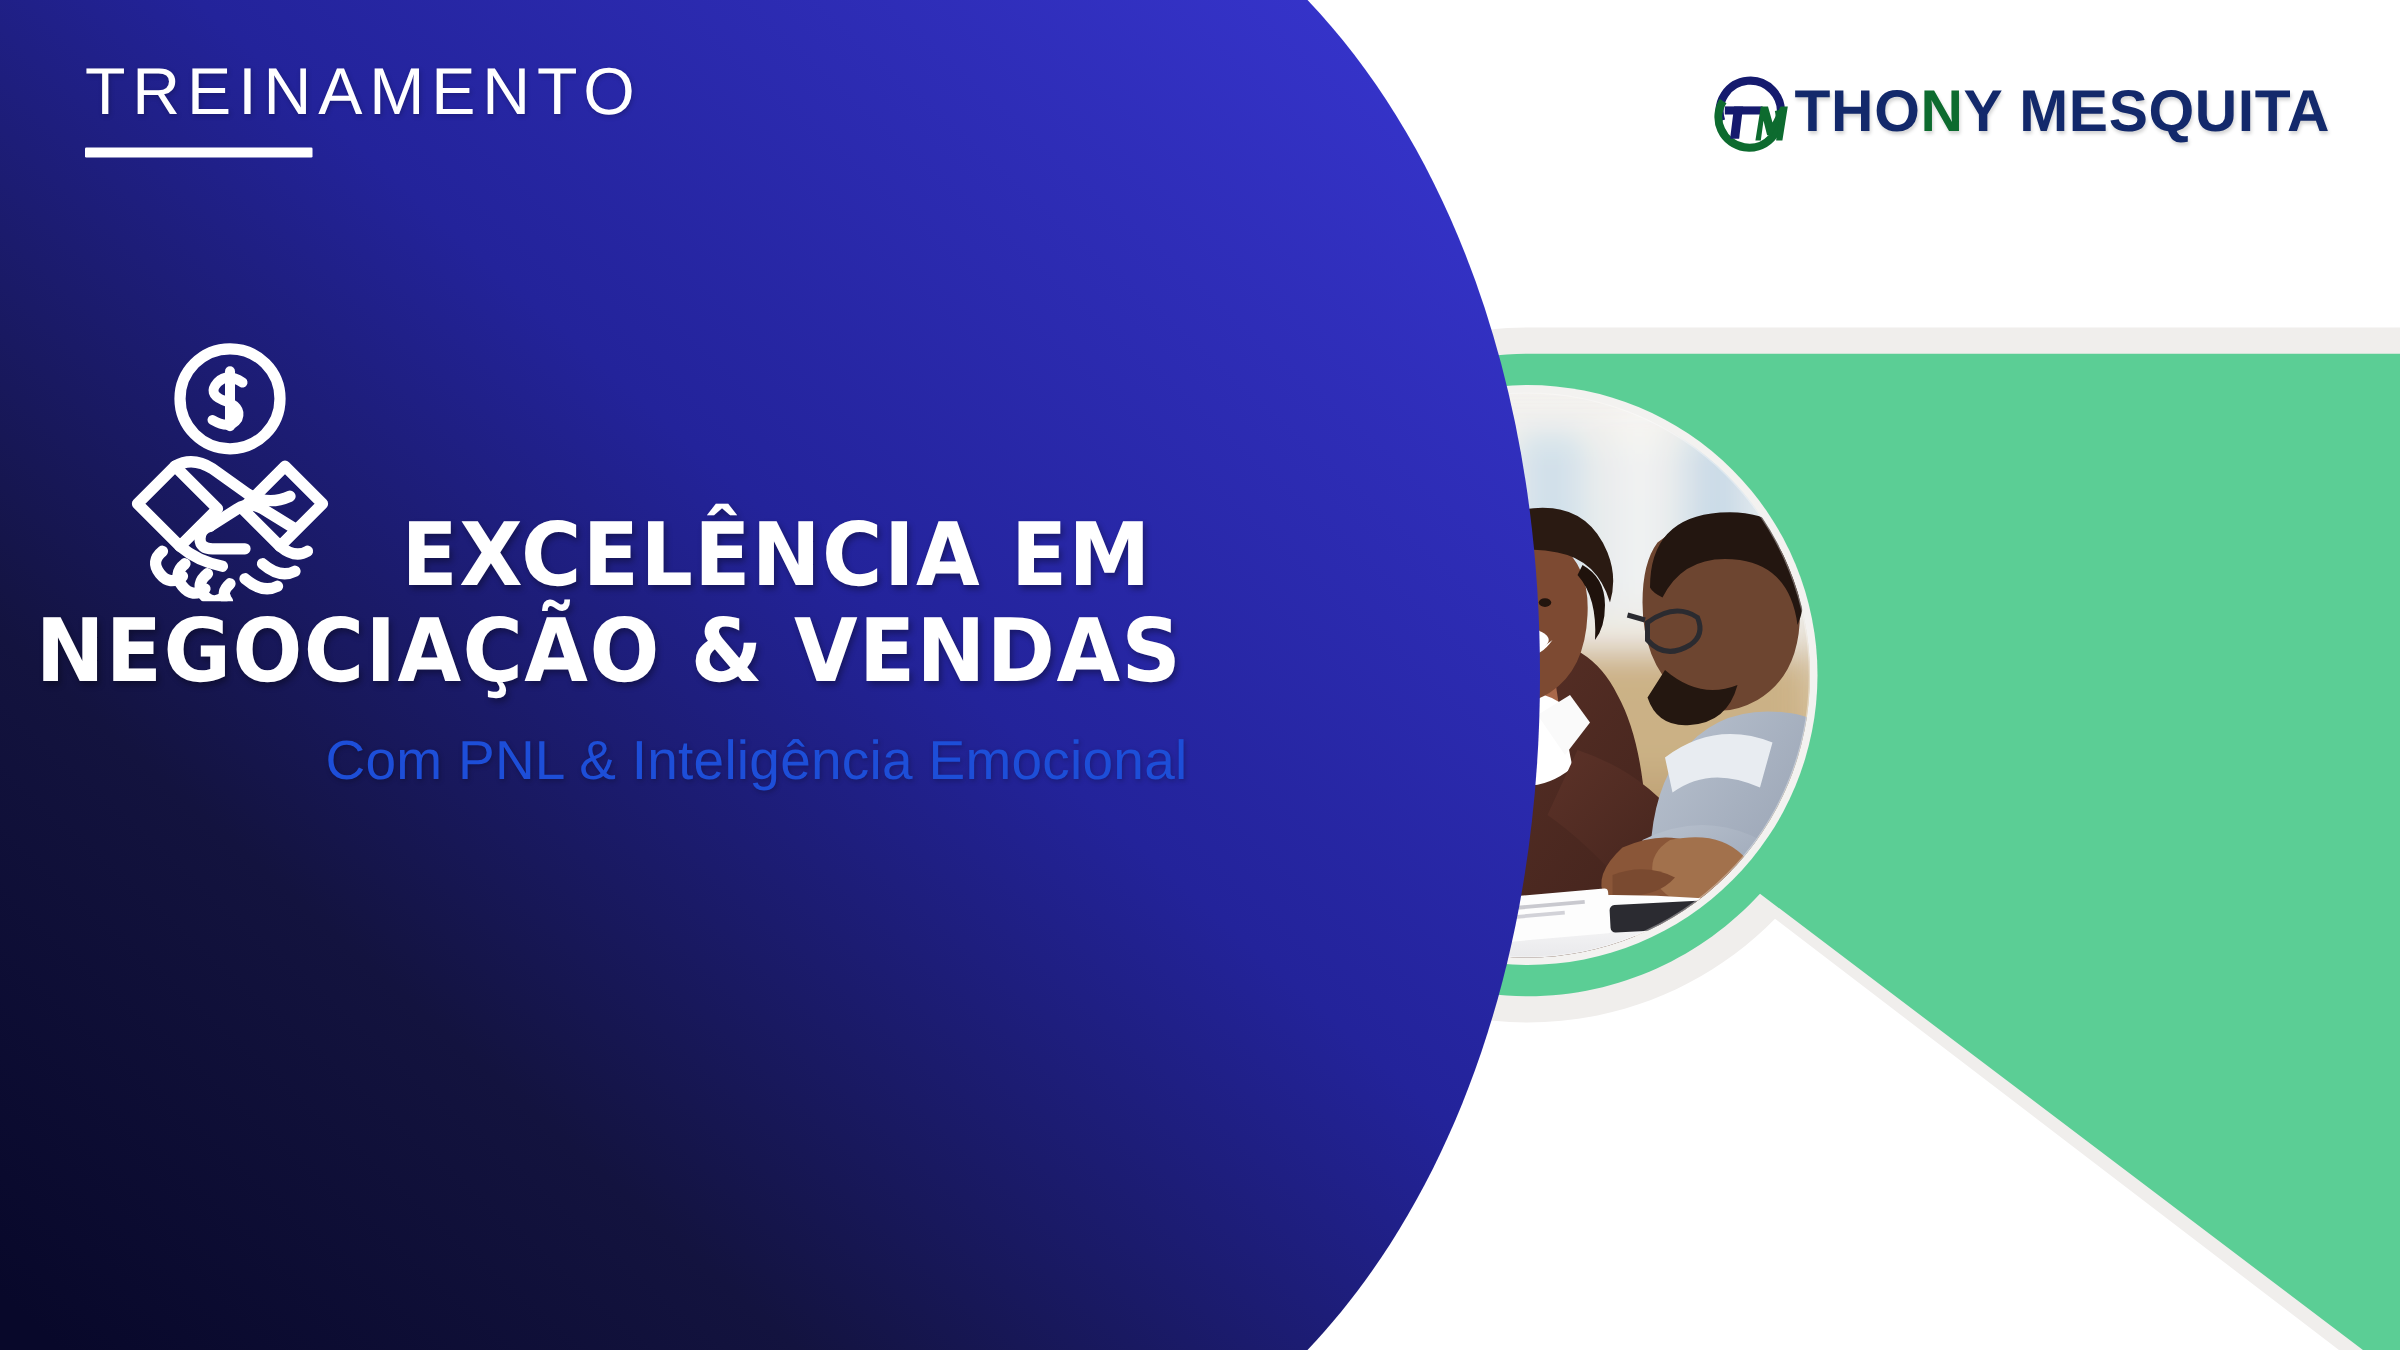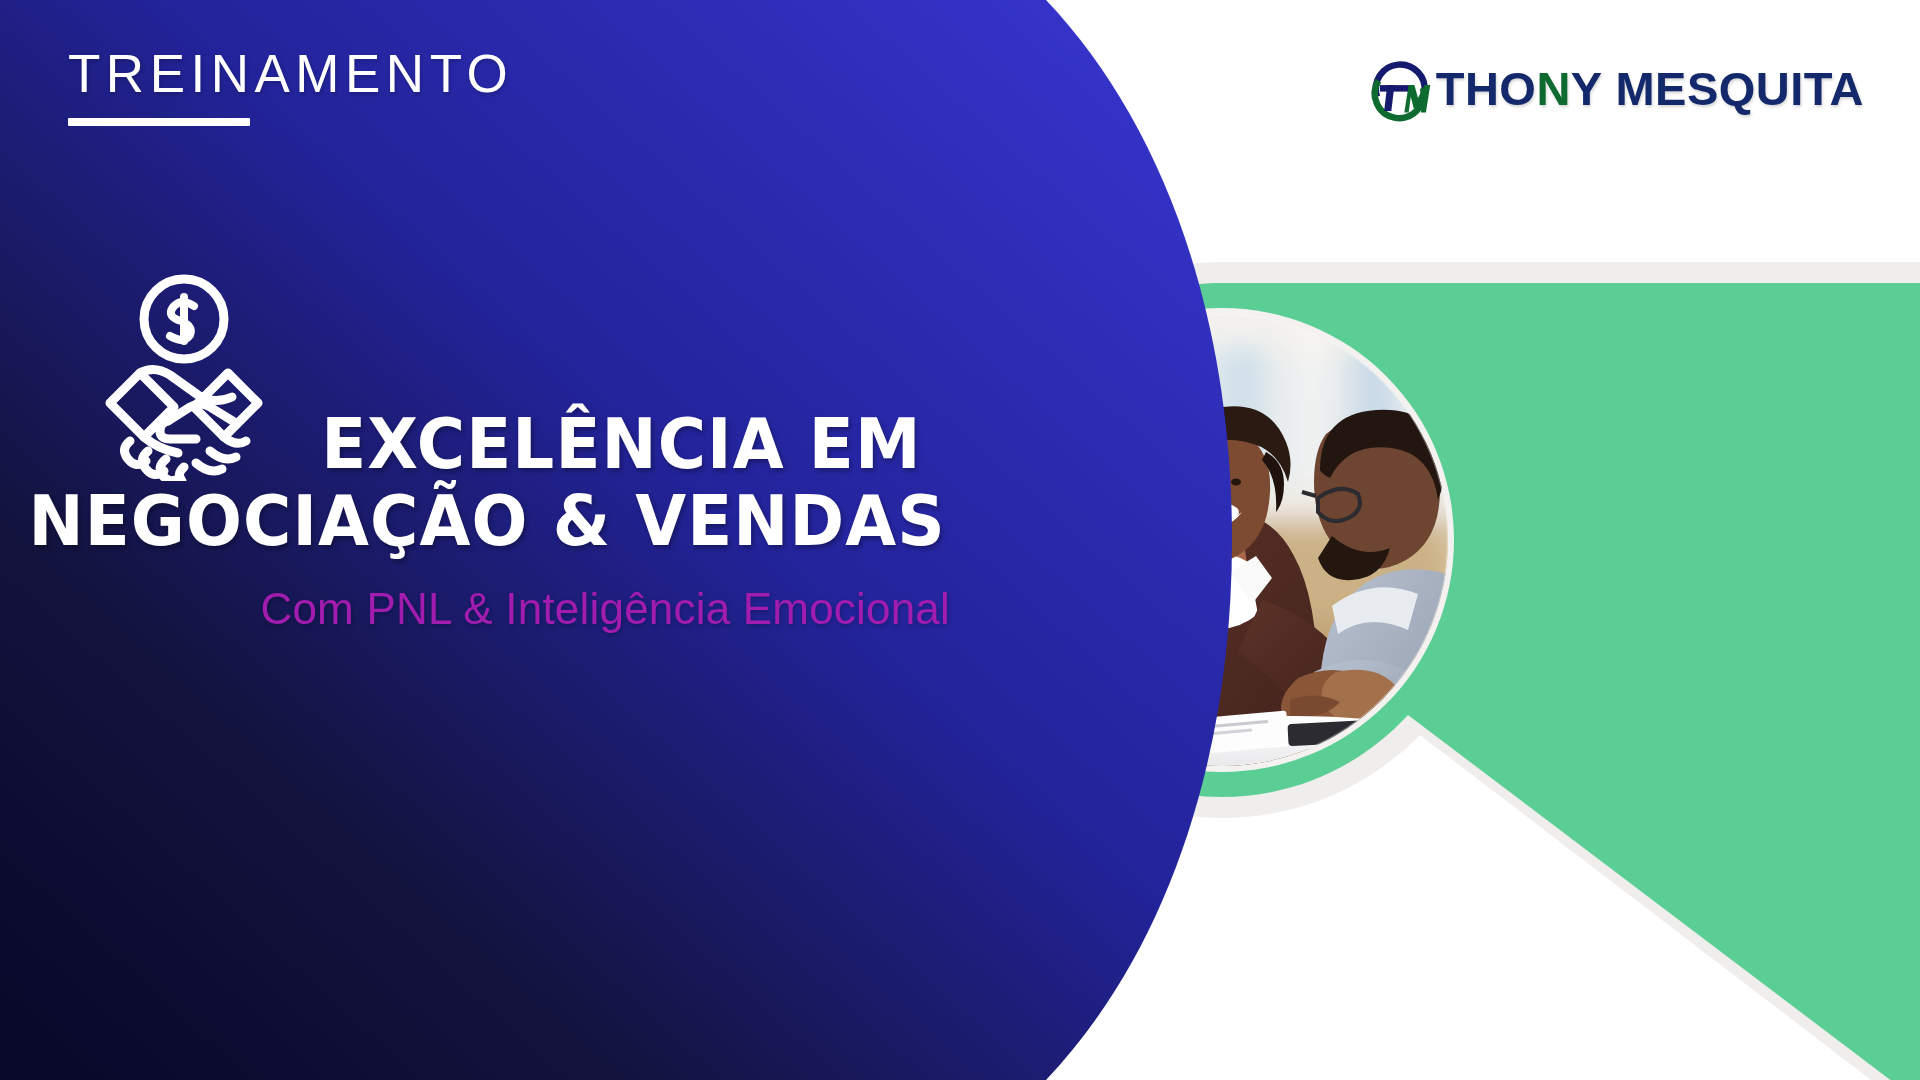--- a/index.html
+++ b/index.html
@@ -128,21 +128,21 @@
   }
   .headline-line2 {
     margin-top: -4px;
   }
   .subheadline {
     margin-top: 22px;
     font-family: "Liberation Sans", sans-serif;
     font-weight: 300;
     font-size: 44px;
     letter-spacing: 0.2px;
-    color: #a21caf;
+    color: #1d4ed8;
     white-space: nowrap;
     text-shadow: 1px 2px 4px rgba(0,0,0,0.25);
   }
 </style>
 </head>
 <body>
 
 <div id="stage">
 
   <svg class="right-art" viewBox="0 0 1920 1080" width="1920" height="1080" preserveAspectRatio="none">

